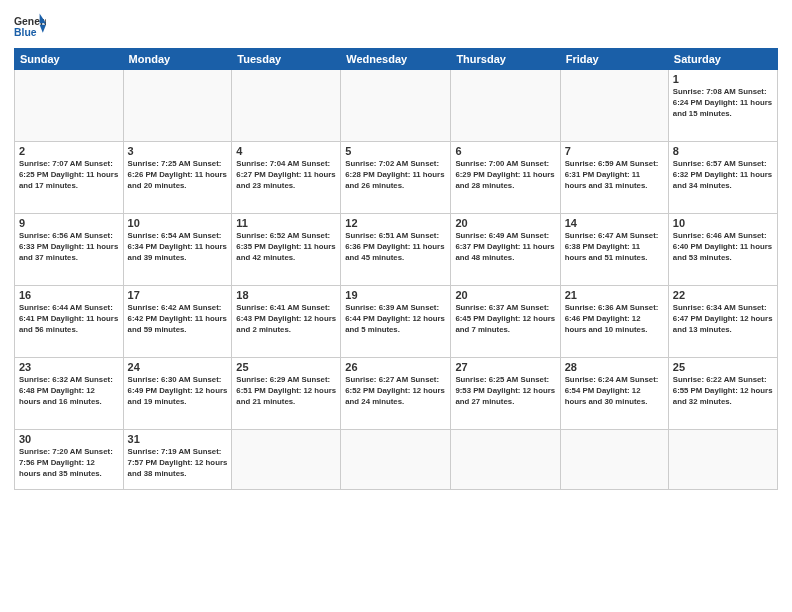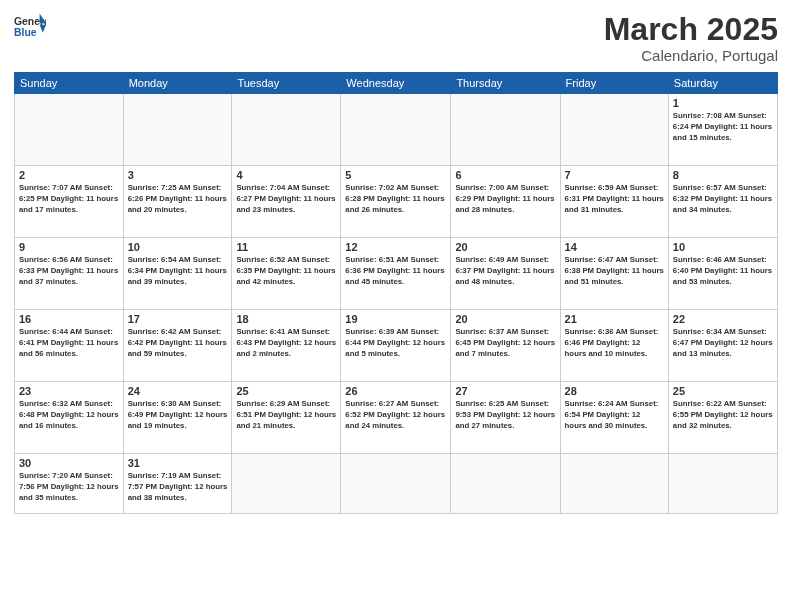--- a/index.html
+++ b/index.html
@@ -48,21 +48,21 @@
       width: 100%;
       border-collapse: collapse;
       font-size: 8.5px;
     }
     .calendar th {
       background: #1a5fa8;
       color: #fff;
       text-align: left;
       padding: 4px 5px;
       font-size: 11px;
-      font-weight: normal;
+      font-weight: bold;
       border: 1px solid #1a5fa8;
     }
     .calendar td {
       border: 1px solid #ccc;
       vertical-align: top;
       padding: 3px 4px;
       width: 113px;
       min-height: 72px;
       height: 72px;
     }
@@ -91,24 +91,20 @@
 
 <div class="page">
   <div class="header">
     <div class="logo">
       <svg class="logo-icon" viewBox="0 0 40 35">
         <text x="0" y="16" font-size="13" font-weight="bold" fill="#333" font-family="Arial">General</text>
         <text x="0" y="30" font-size="13" font-weight="bold" fill="#1a5fa8" font-family="Arial">Blue</text>
         <polygon points="32,2 40,14 32,14" fill="#1a5fa8"></polygon>
         <polygon points="32,16 40,16 36,26" fill="#1a5fa8"></polygon>
       </svg>
-    </div>
-    <div class="title-block">
-      <div class="month-title">March 2025</div>
-      <div class="subtitle">Calendario, Portugal</div>
     </div>
   </div>
 
   <table class="calendar">
     <thead>
       <tr>
         <th>Sunday</th>
         <th>Monday</th>
         <th>Tuesday</th>
         <th>Wednesday</th>

